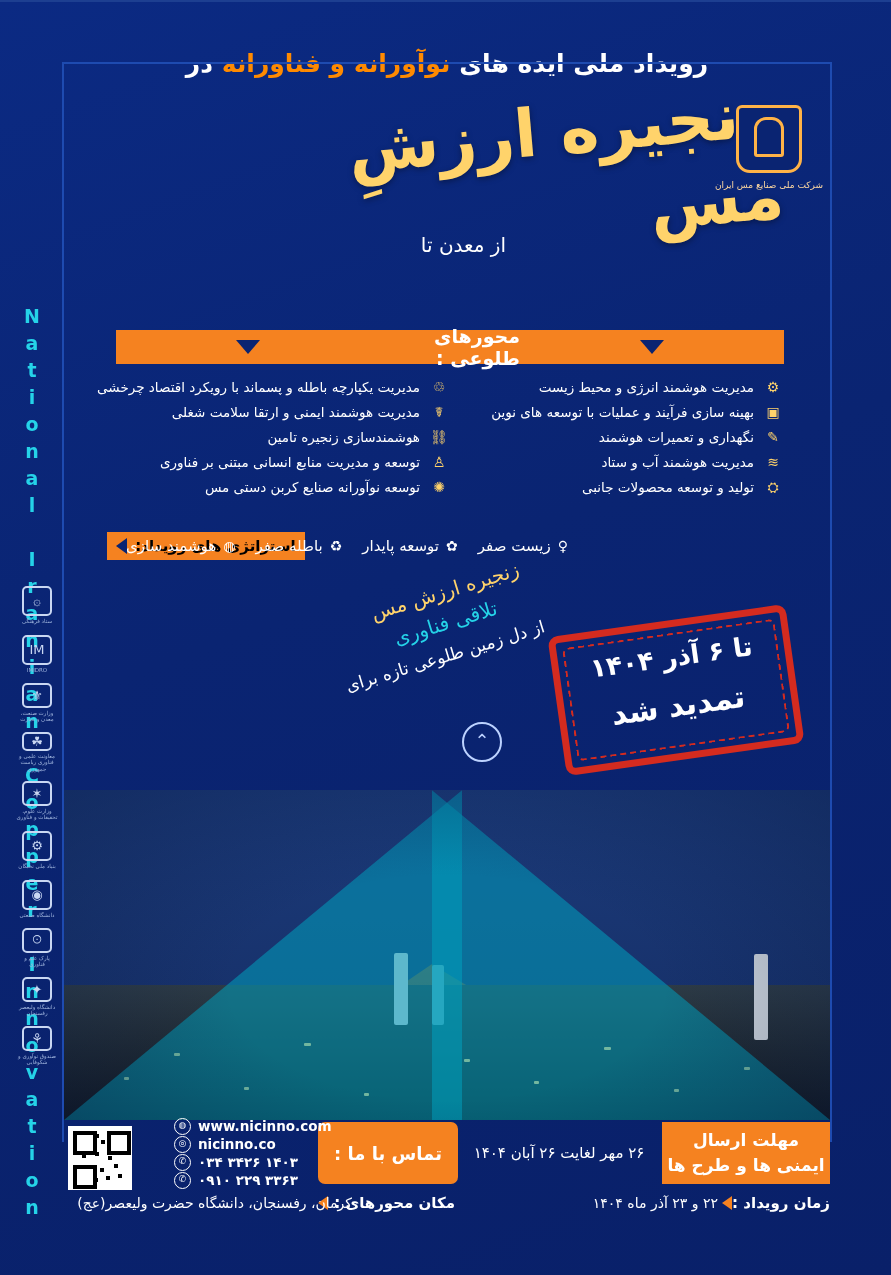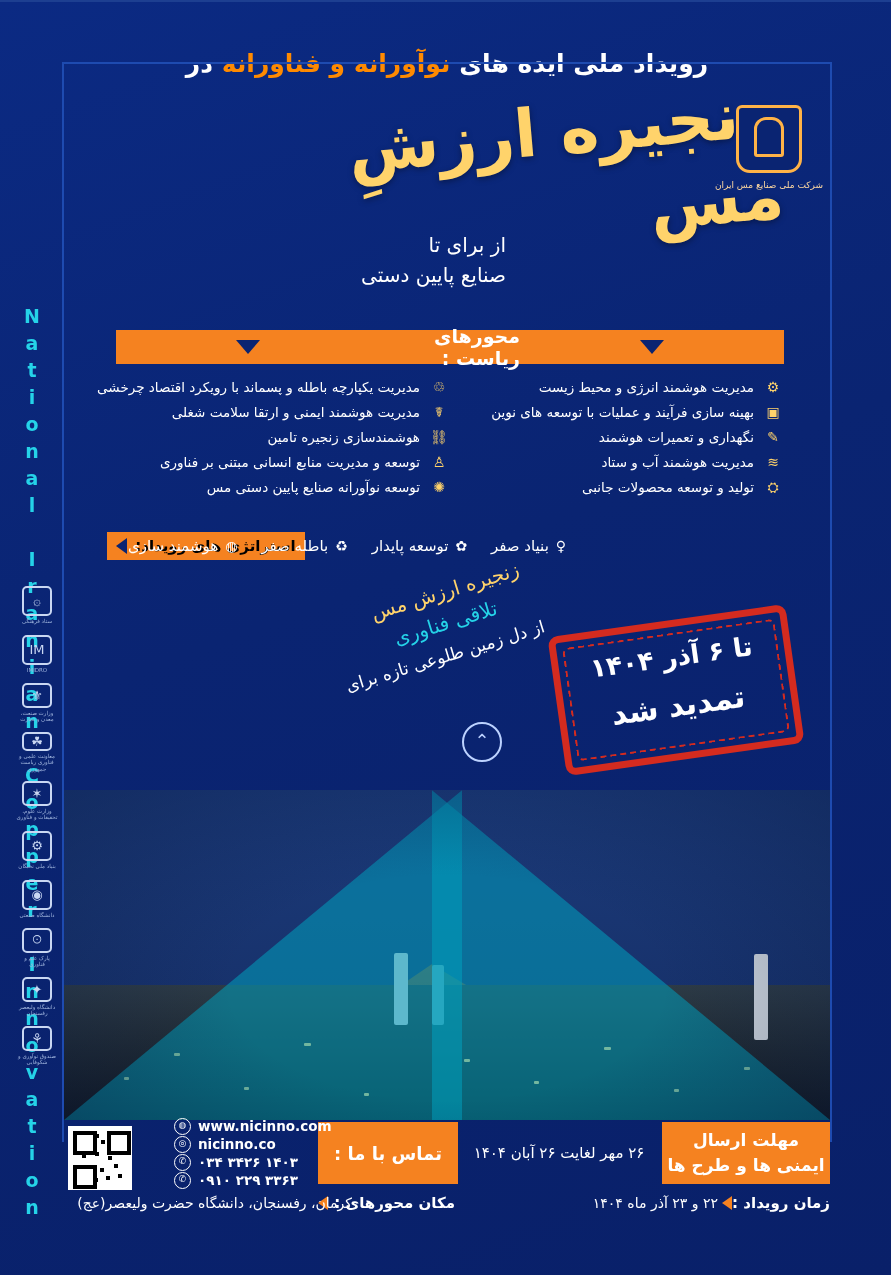--- a/index.html
+++ b/index.html
@@ -233,21 +233,21 @@
     display:flex;flex-direction:column;align-items:center;justify-content:center;direction:rtl;
   }
   #deadline-box .l{color:#ffffff;font-size:17px;font-weight:bold;line-height:1.45;}
   #deadline-text{
     position:absolute;right:176px;top:0;width:190px;height:62px;
     display:flex;align-items:center;justify-content:center;direction:rtl;
     color:#ffffff;font-size:15px;text-align:center;
   }
   #contact-box{
     position:absolute;right:372px;top:0;width:140px;height:62px;background:#f58220;
-    display:flex;align-items:center;justify-content:center;direction:rtl;
+    display:flex;align-items:center;justify-content:center;direction:rtl;border-radius:7px;
   }
   #contact-box .l{color:#ffffff;font-size:18px;font-weight:bold;}
   #contacts{
     position:absolute;left:110px;top:0;width:250px;height:62px;direction:ltr;
     display:flex;flex-direction:column;justify-content:center;gap:1px;
   }
   .crow{display:flex;align-items:center;gap:7px;color:#ffffff;font-size:13.5px;font-weight:bold;}
   .crow .ic{
     width:15px;height:15px;border:1.5px solid #ffffff;border-radius:50%;
     font-size:9px;line-height:13px;text-align:center;color:#ffffff;flex:0 0 15px;
@@ -293,37 +293,36 @@
     <div class="htxt"><span>رویداد ملی ایده های </span><span class="accent">نوآورانه و فناورانه</span><span> در</span></div>
   </div>
   <div id="header-rule"></div>
   <div id="frame-top-left"></div>
   <div id="frame-top-right"></div>
 
   <div id="maintitle">
     <span class="t1">زنجیره ارزشِ مس</span>
   </div>
   <div id="subtitle">
-    <div>از برای تا</div>
-    <div>صنایع پایین دستی</div>
+    <div>از معدن تا</div>
   </div>
 
 
   <div id="emblem">
     <div class="mark"></div>
     <div class="cap">شرکت ملی صنایع مس ایران</div>
   </div>
 
   <div id="vert">
     <div class="v">National Iranian Copper Innovation</div>
   </div>
 
   <div id="axes-bar">
     <div class="tri-down"></div>
-    <div class="label">محورهای ریاست :</div>
+    <div class="label">محورهای طلوعی :</div>
     <div class="tri-down"></div>
   </div>
 
   <div id="axes">
     <div class="axcol right">
       <div class="axrow">
           <span class="axicon">⚙</span>
           <span>مدیریت هوشمند انرژی و محیط زیست</span>
         </div>
       <div class="axrow">
@@ -355,33 +354,33 @@
       <div class="axrow">
           <span class="axicon">⛓</span>
           <span>هوشمندسازی زنجیره تامین</span>
         </div>
       <div class="axrow">
           <span class="axicon">♙</span>
           <span>توسعه و مدیریت منابع انسانی مبتنی بر فناوری</span>
         </div>
       <div class="axrow">
           <span class="axicon">✺</span>
-          <span>توسعه نوآورانه صنایع پایین دستی مس</span>
+          <span>توسعه نوآورانه صنایع کربن دستی مس</span>
         </div>
     </div>
   </div>
 
   <div id="strat-bar">
     <div class="label">استراتژی های رویداد:</div>
     <div class="tri"></div>
   </div>
   <div id="strats">
     <div class="st">
         <span class="sic">♀</span>
-        <span>بنیاد صفر</span>
+        <span>زیست صفر</span>
       </div>
     <div class="st">
         <span class="sic">✿</span>
         <span>توسعه پایدار</span>
       </div>
     <div class="st">
         <span class="sic">♻</span>
         <span>باطله صفر</span>
       </div>
     <div class="st">

